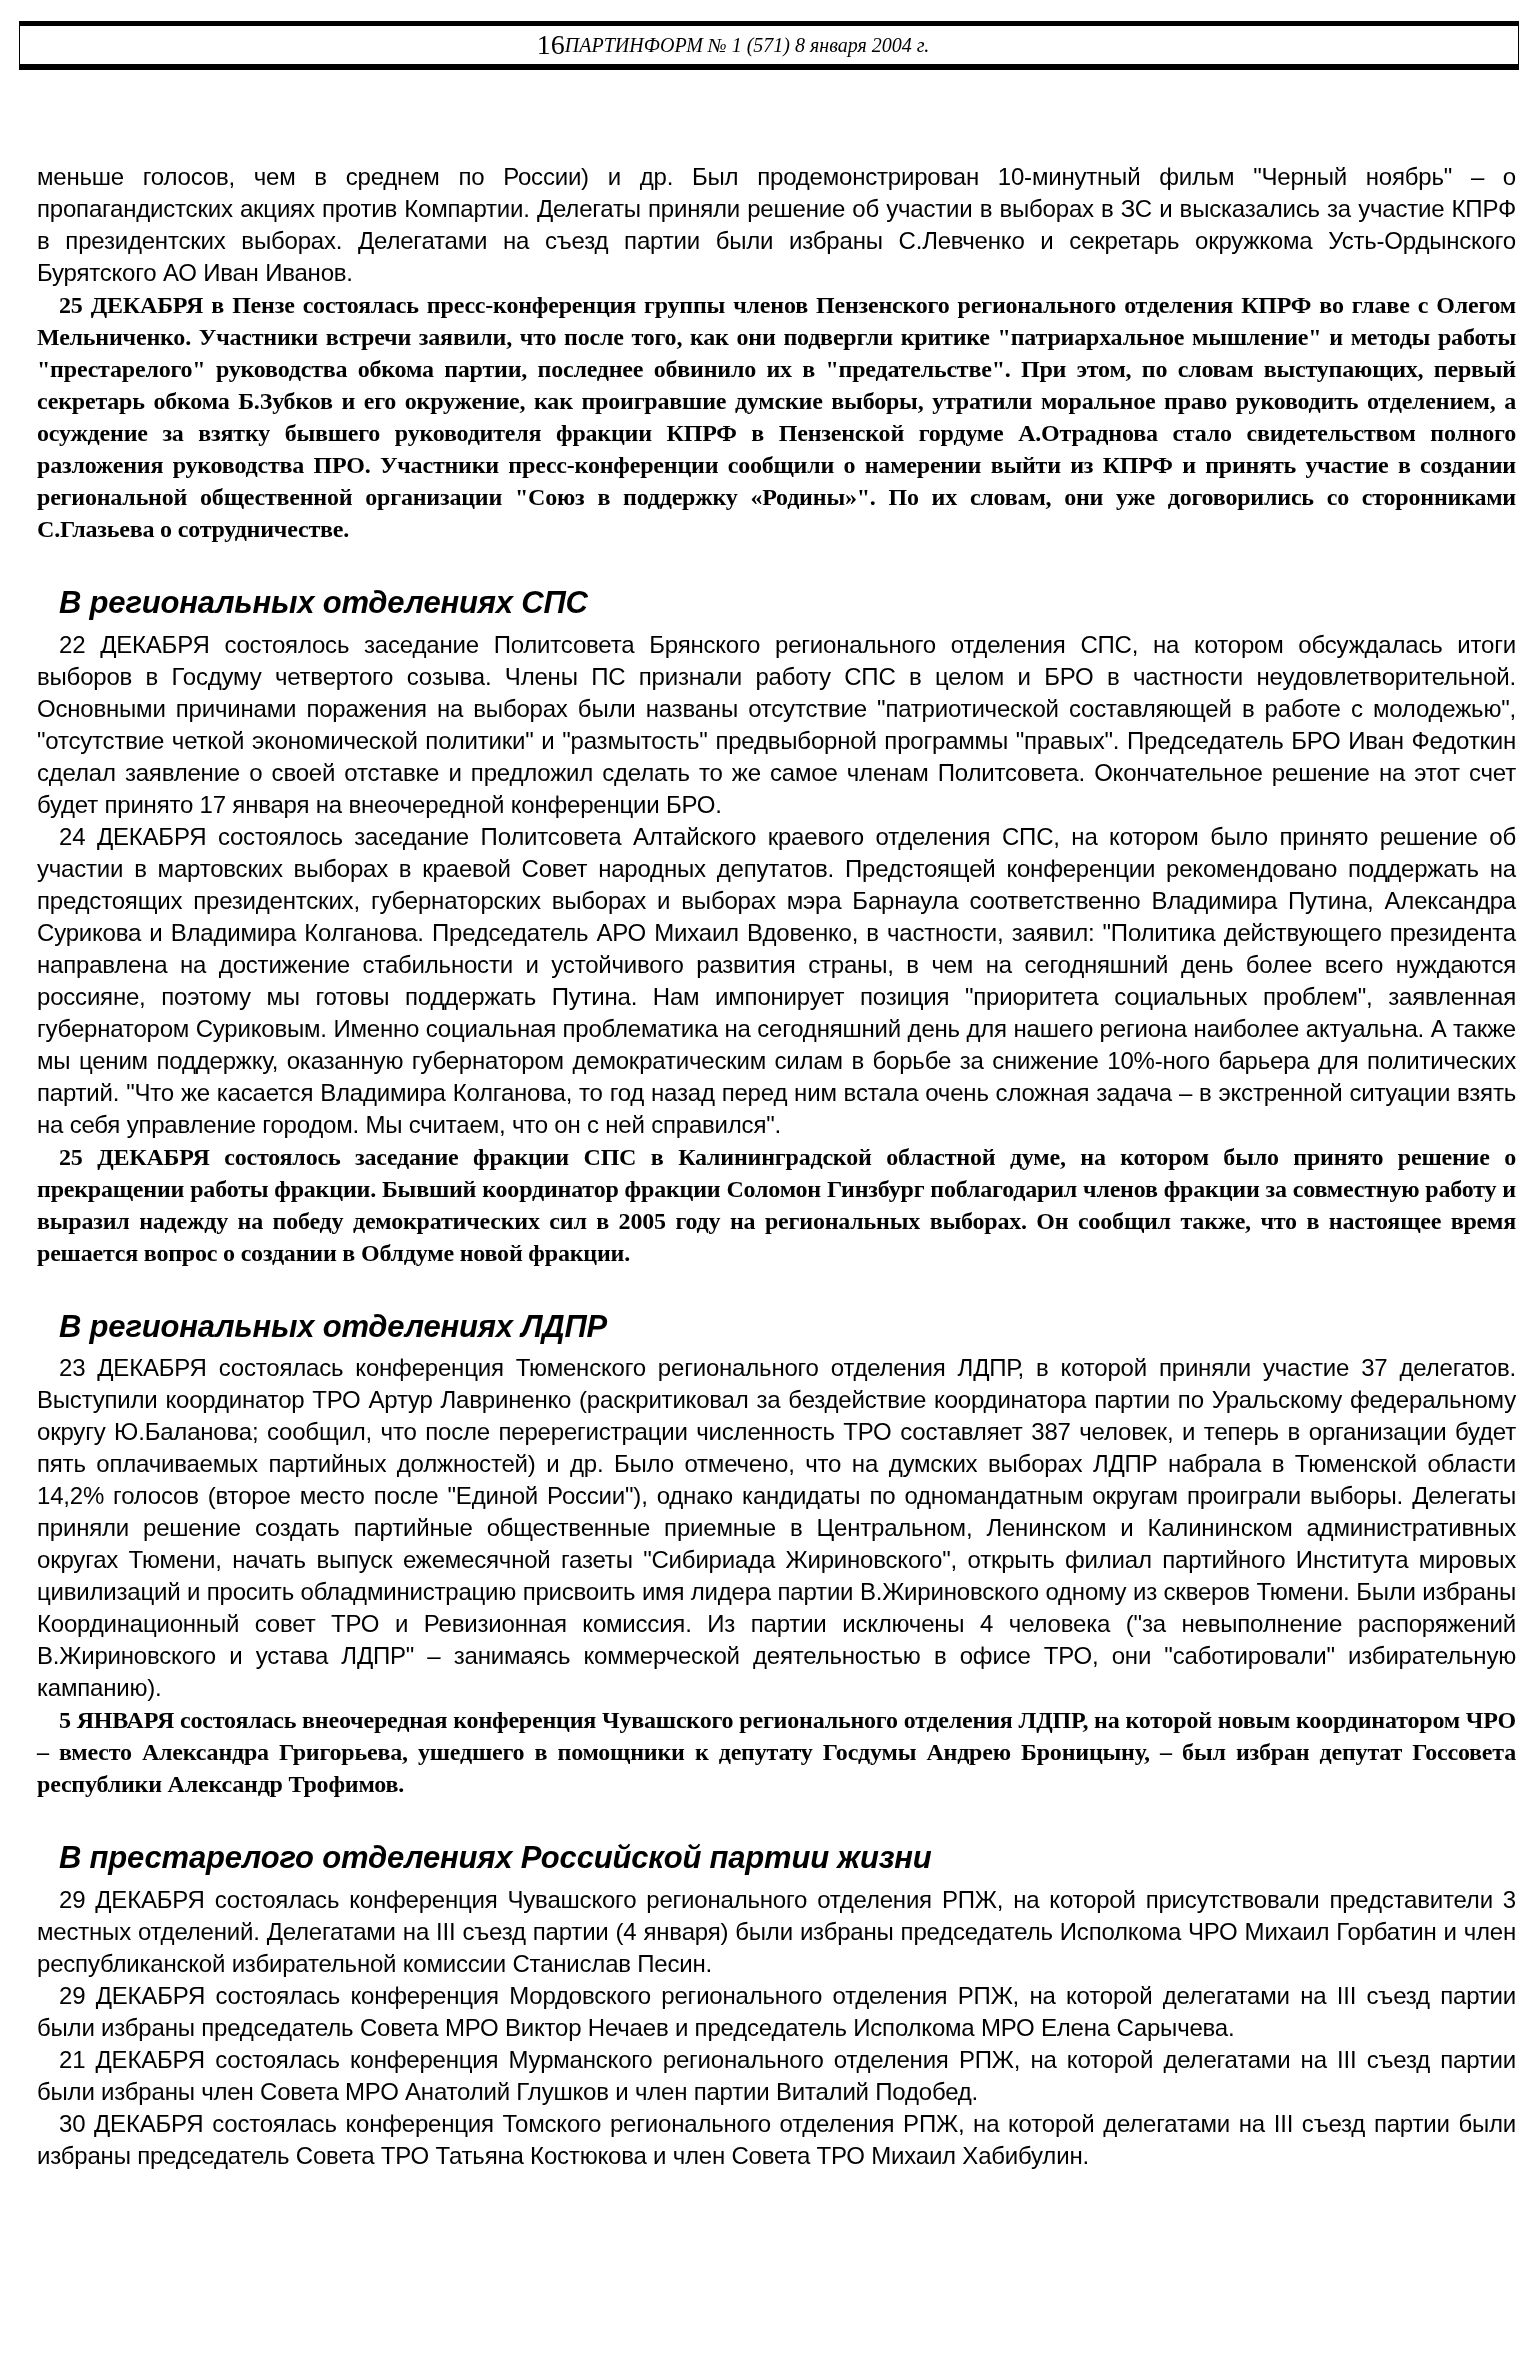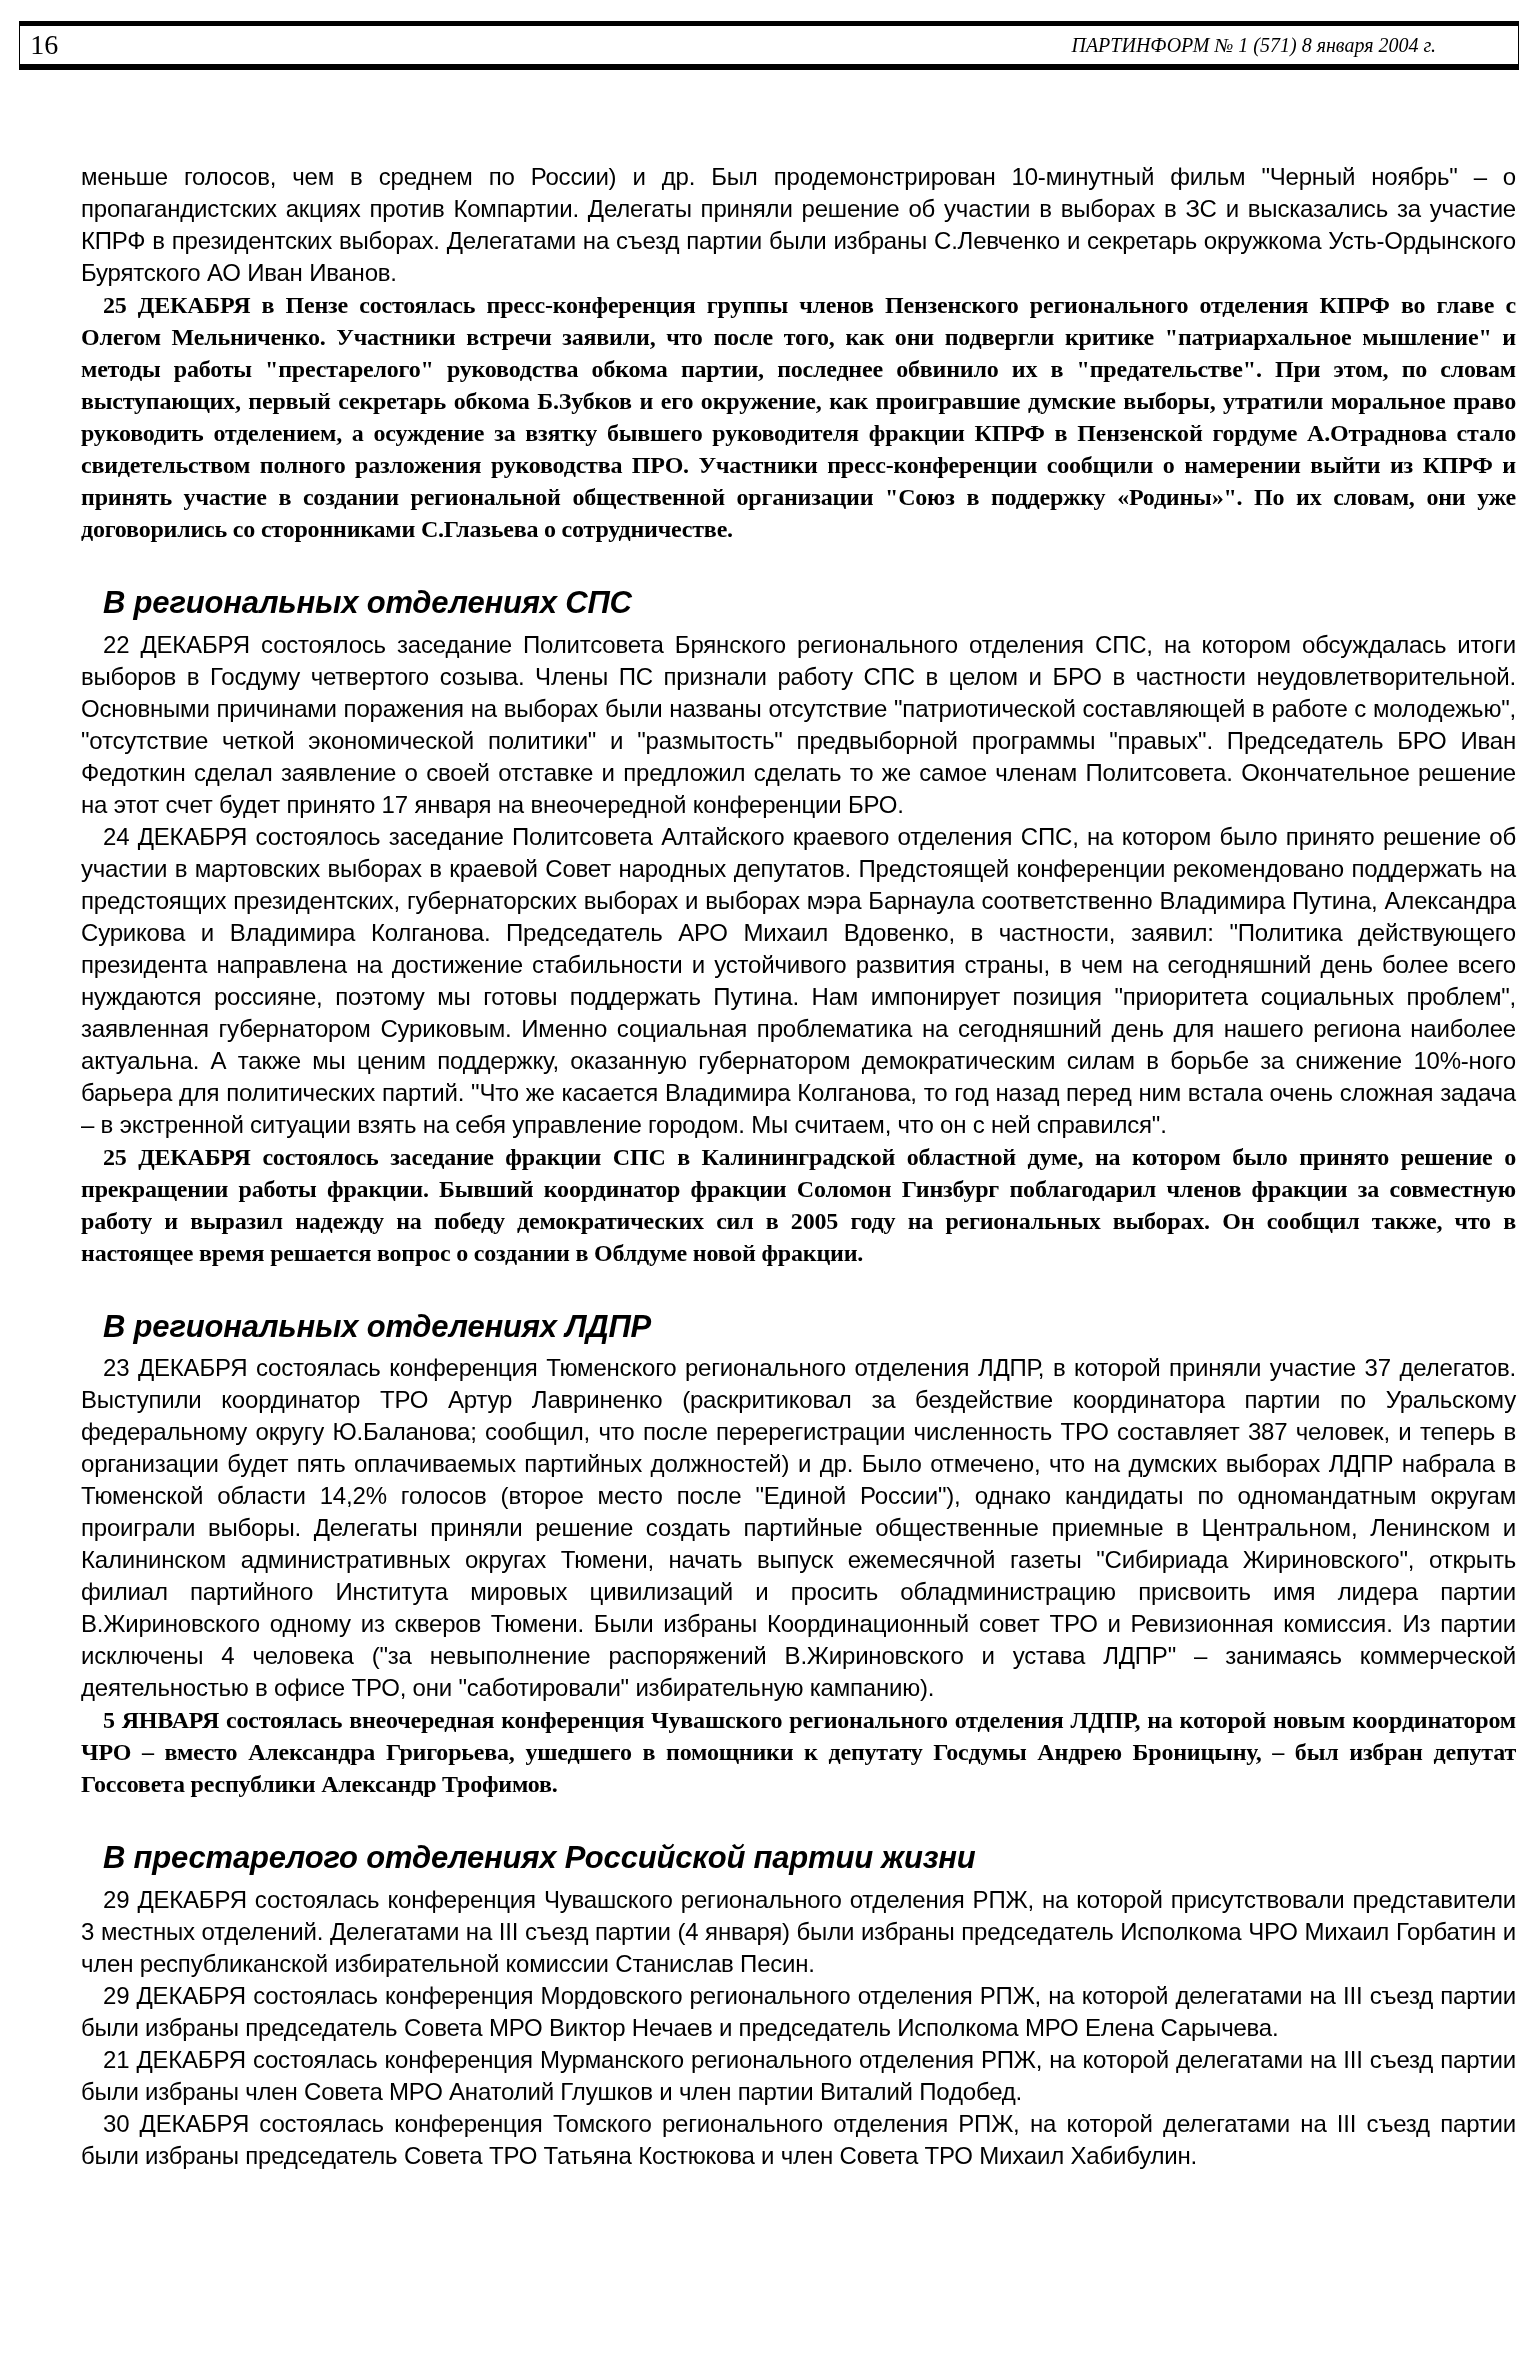--- a/index.html
+++ b/index.html
@@ -17,21 +17,21 @@
     right: 18px;
     top: 20.5px;
     height: 49px;
     box-sizing: border-box;
     border-top: 5.1px solid #000;
     border-bottom: 6.4px solid #000;
     border-left: 1.9px solid #000;
     border-right: 1.9px solid #000;
     display: flex;
     align-items: center;
-    justify-content: space-between;
+    justify-content: center;
     font-family: "Liberation Serif", serif;
   }
   .page-num {
     font-size: 28px;
     line-height: 1;
     padding-left: 10.2px;
     font-style: normal;
   }
   .issue-title {
     font-size: 20px;
@@ -42,21 +42,20 @@
   .body-col {
     position: absolute;
     left: 37px;
     right: 21px;
     top: 161px;
     font-family: "Liberation Sans", sans-serif;
     font-size: 24px;
     line-height: 32px;
     letter-spacing: -0.2px;
     text-align: justify;
-    margin-left: 44px;
   }
   .para {
     margin: 0;
     text-indent: 22px;
   }
   .para.noindent { text-indent: 0; }
   .para.bold { font-weight: bold; font-family: Liberation Serif, serif; }
   .heading {
     font-family: "Liberation Sans", sans-serif;
     font-size: 31px;

